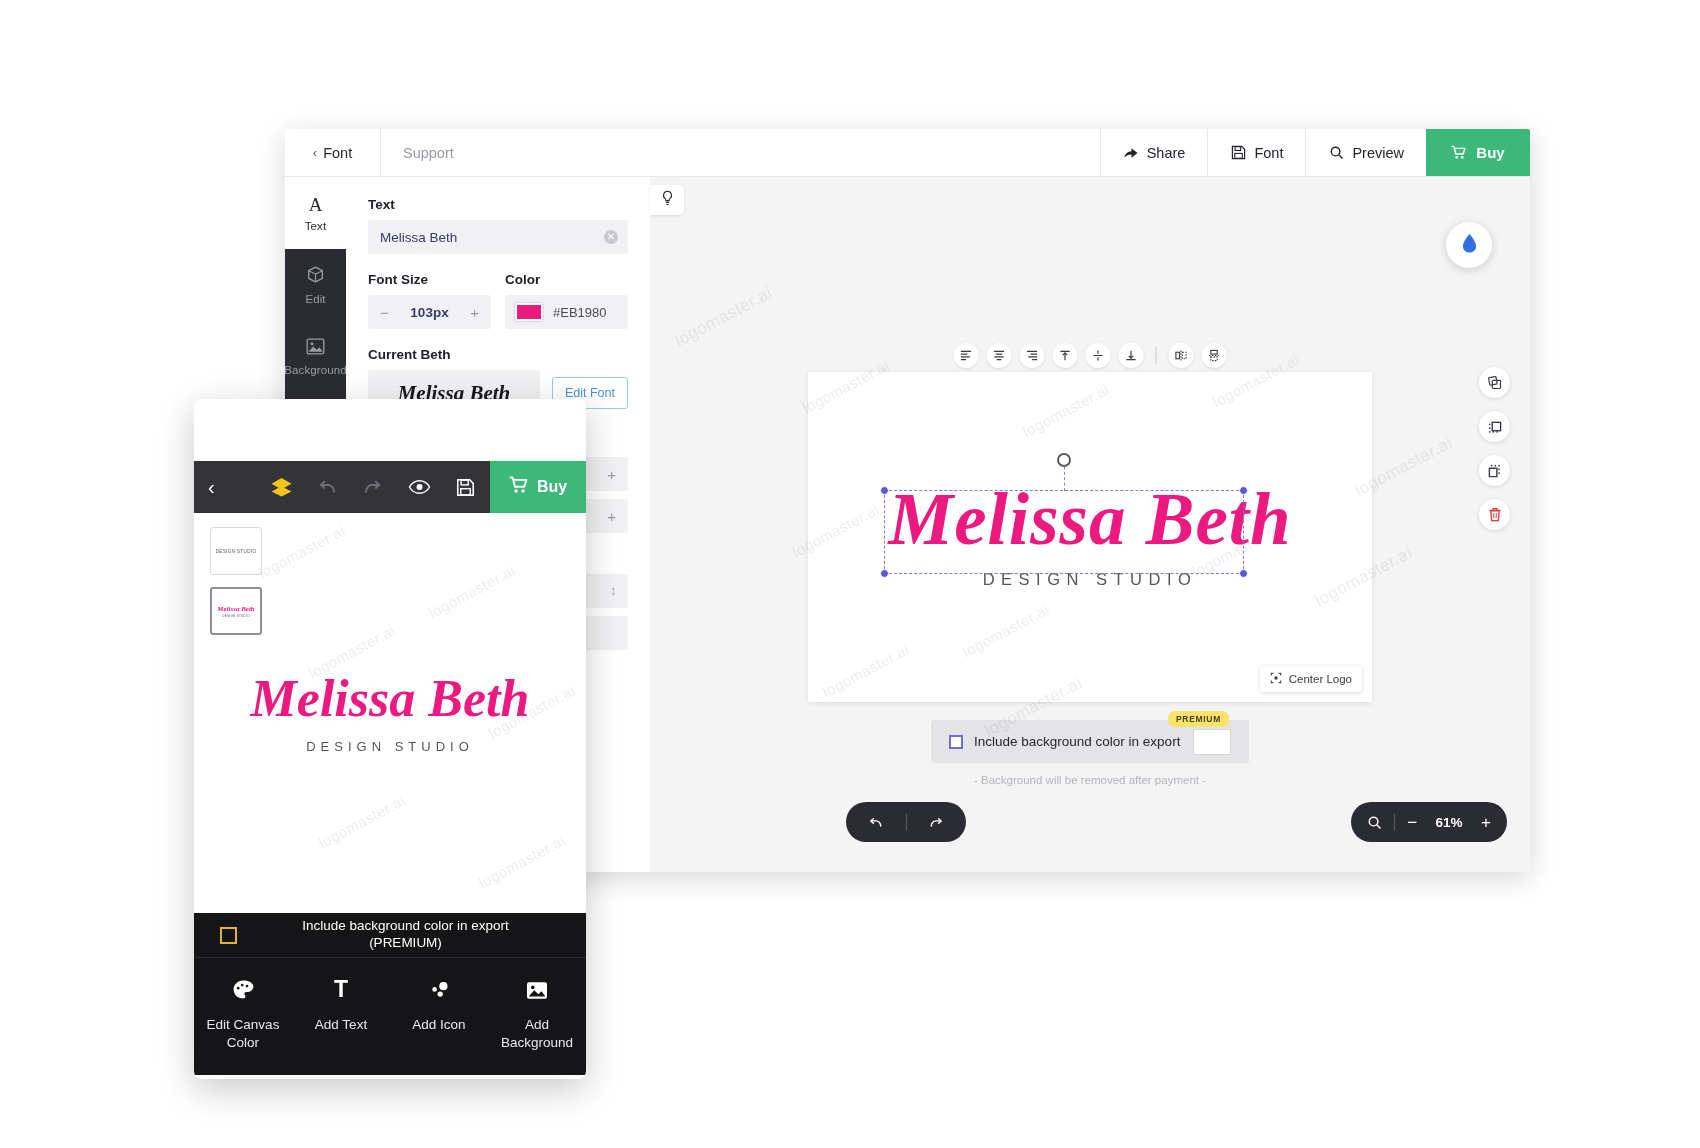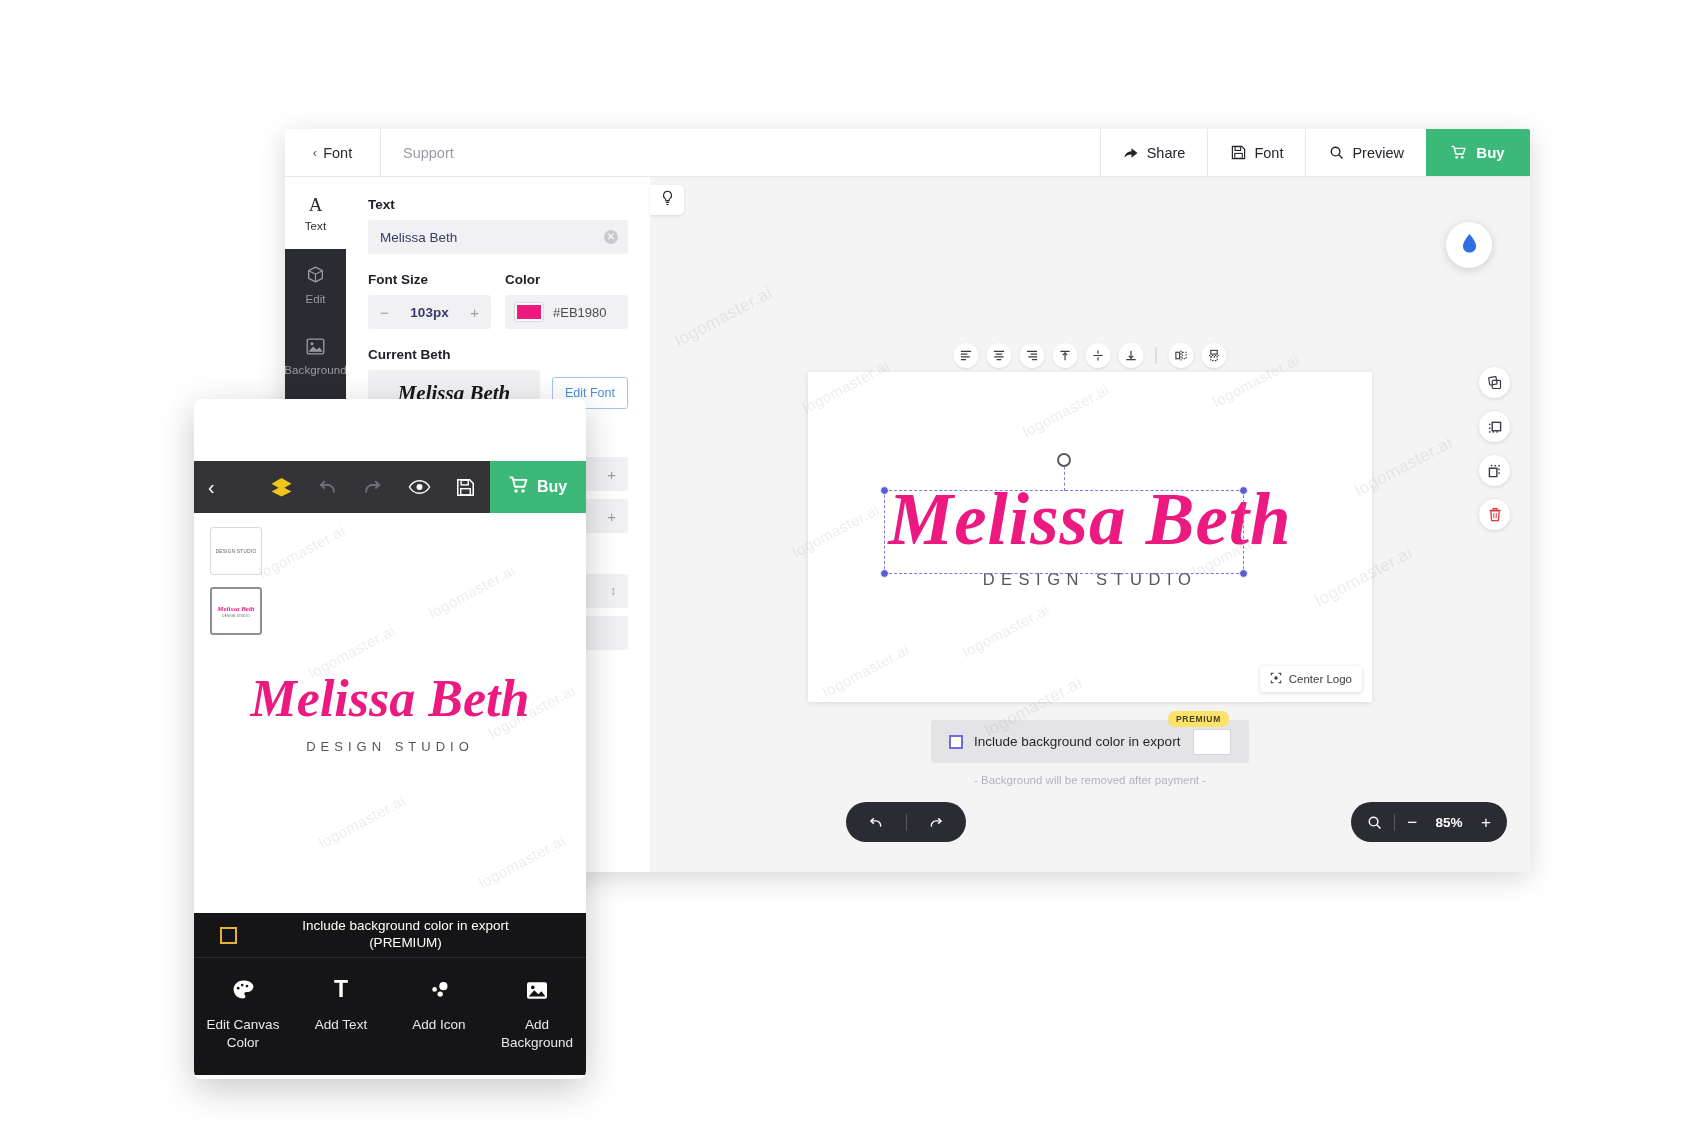--- a/index.html
+++ b/index.html
@@ -600,21 +600,21 @@
 
         <div class="zoom-pod">
           <span class="b">
             <svg width="15" height="15" viewBox="0 0 16 16">
                 <circle cx="7" cy="7" r="4.6" fill="none" stroke="#fff" stroke-width="1.5"></circle>
                 <line x1="10.4" y1="10.4" x2="14.4" y2="14.4" stroke="#fff" stroke-width="1.5"></line>
               </svg>
           </span>
           <span class="sep"></span>
           <span class="pm">−</span>
-          <span class="pct">85%</span>
+          <span class="pct">61%</span>
           <span class="pm">+</span>
         </div>
 
         <div class="wm big" style="left:700px; top:280px;">logomaster.ai</div>
         <div class="wm big" style="left:660px; top:390px;">logomaster.ai</div>
         <div class="wm big" style="left:330px; top:520px;">logomaster.ai</div>
         <div class="wm big" style="left:20px; top:130px;">logomaster.ai</div>
       </div>
     </div>
   </div>

